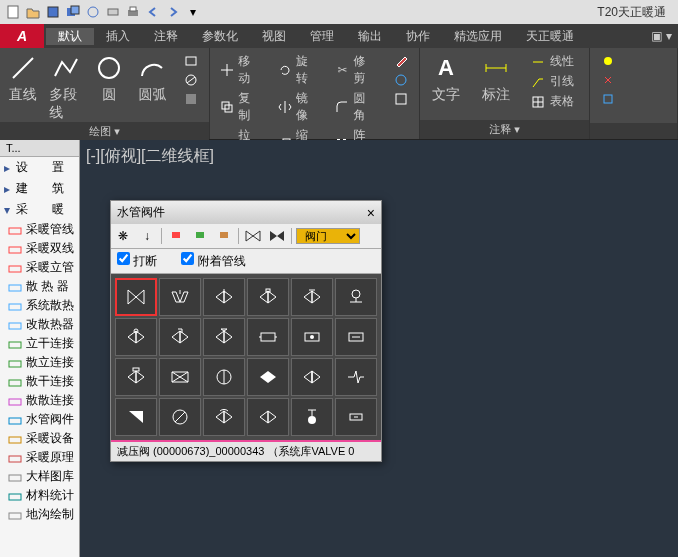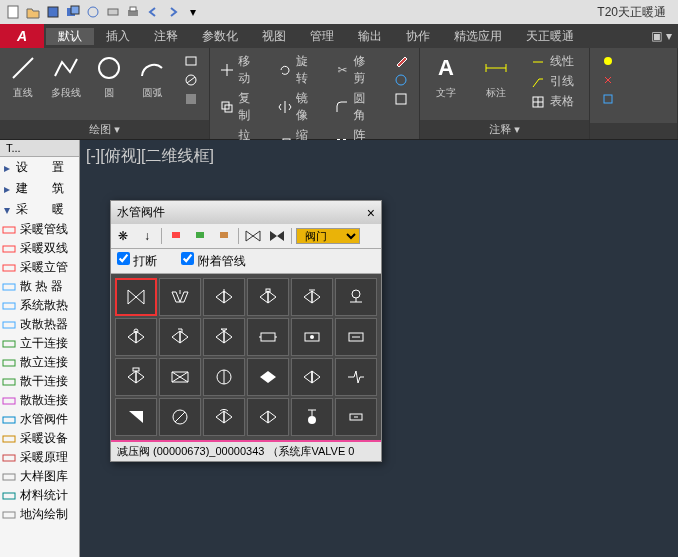--- a/index.html
+++ b/index.html
@@ -13,27 +13,27 @@
 .menu-tabs{display:flex;height:24px;align-items:center;margin-left:2px}
 .menu-tab{padding:0 12px;color:#ccc;display:flex;align-items:center;cursor:pointer}
 .menu-tab.active{background:#5a5a5a;color:#fff}
 .tab-extra{margin-left:auto;display:flex;align-items:center;padding-right:6px;gap:4px}
 .ribbon{height:92px;background:#4a4a4a;display:flex;border-bottom:1px solid #222}
 .ribbon-panel{border-right:1px solid #333;display:flex;flex-direction:column;padding:4px 6px 0}
 .panel-body{flex:1;display:flex;gap:10px;align-items:flex-start}
 .panel-label{text-align:center;color:#ccc;font-size:11px;padding:2px 0;background:#3a3a3a;margin:0 -6px}
 .big-btn{display:flex;flex-direction:column;align-items:center;width:40px;gap:2px;cursor:pointer}
 .big-btn .ic{width:32px;height:32px;display:flex;align-items:center;justify-content:center}
-.big-btn span{color:#ccc;font-size:10px}
+.big-btn span{color:#ccc;font-size:14px}
 .small-btns{display:flex;flex-direction:column;gap:1px}
 .small-btn{display:flex;align-items:center;gap:4px;padding:1px 4px;color:#ccc;cursor:pointer;font-size:11px}
 .small-btn .ic{width:16px;height:16px;display:flex;align-items:center;justify-content:center}
 .side-panel{position:absolute;left:0;top:140px;width:80px;bottom:0;background:#f5f5f5;border-right:1px solid #999}
 .side-tab{background:#ddd;padding:2px 6px;border-bottom:1px solid #aaa;font-size:11px}
-.side-item{display:flex;align-items:center;gap:4px;padding:1px 2px;font-size:11px;cursor:pointer;white-space:nowrap;overflow:hidden}
+.side-item{display:flex;align-items:flex-end;gap:4px;padding:1px 8px;font-size:11px;cursor:pointer;white-space:nowrap;overflow:hidden}
 .side-item .si{width:14px;height:14px;flex-shrink:0}
 .side-group{padding:2px 4px;display:flex;align-items:center;gap:6px}
 .side-group .tri{color:#3b5998}
 .viewport{position:absolute;left:80px;top:140px;right:0;bottom:0;background:#2a3440}
 .vp-label{position:absolute;left:6px;top:6px;color:#ccc;font-size:16px}
 .palette{position:absolute;left:110px;top:200px;width:272px;background:#5a5a5a;border:1px solid #888;box-shadow:2px 2px 8px rgba(0,0,0,0.5)}
 .pal-title{background:linear-gradient(#eee,#ccc);padding:3px 6px;display:flex;justify-content:space-between;align-items:center;font-size:12px}
 .pal-close{cursor:pointer;font-size:14px}
 .pal-toolbar{background:#eee;padding:2px;display:flex;gap:4px;align-items:center;border-bottom:1px solid #aaa}
 .pal-tb-btn{width:20px;height:20px;display:flex;align-items:center;justify-content:center;cursor:pointer}

